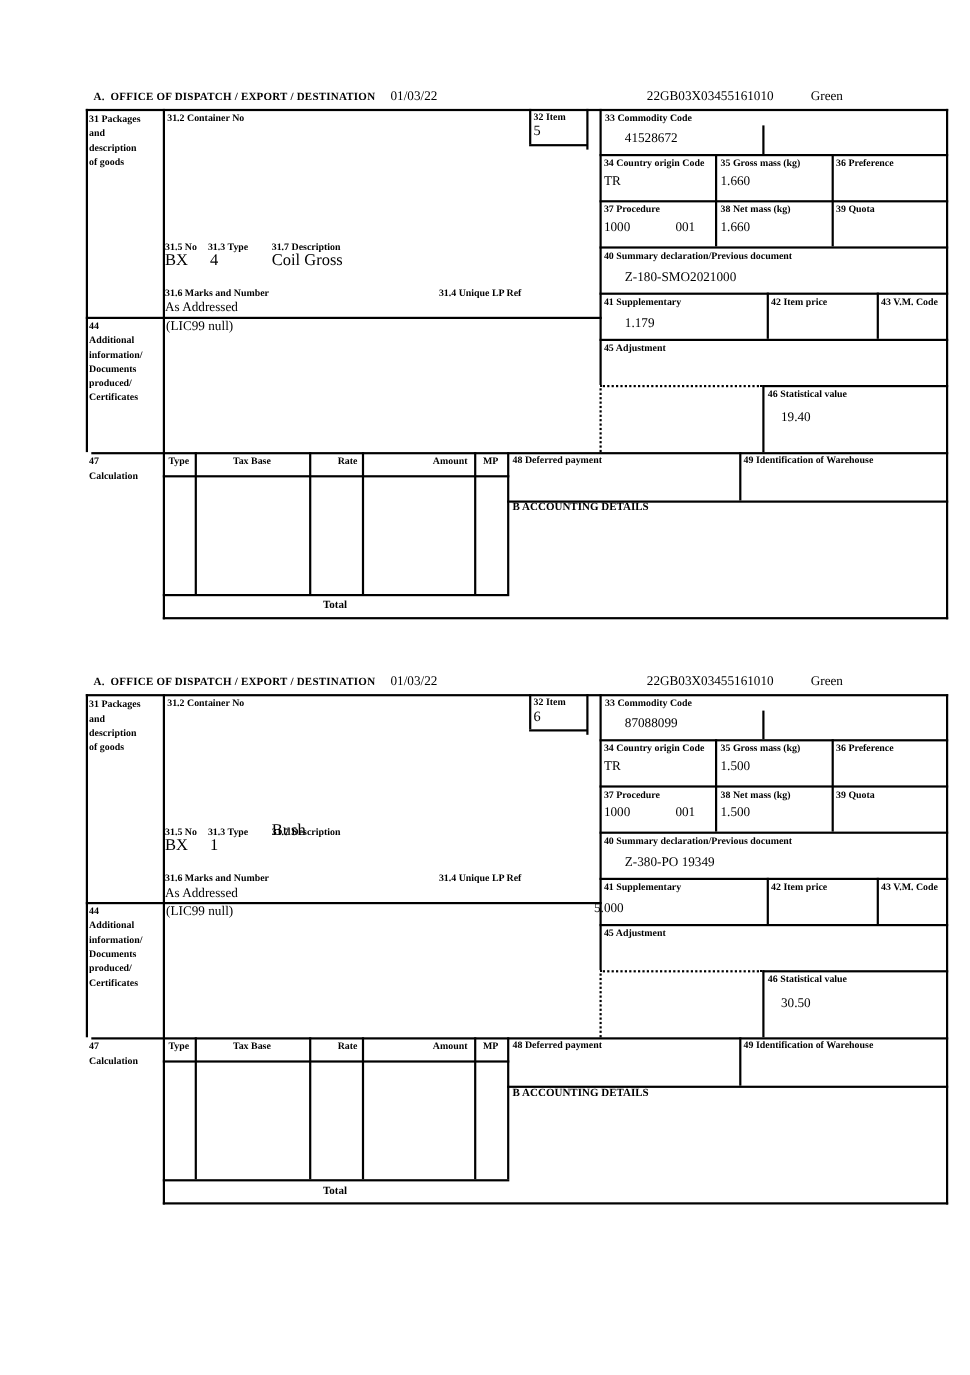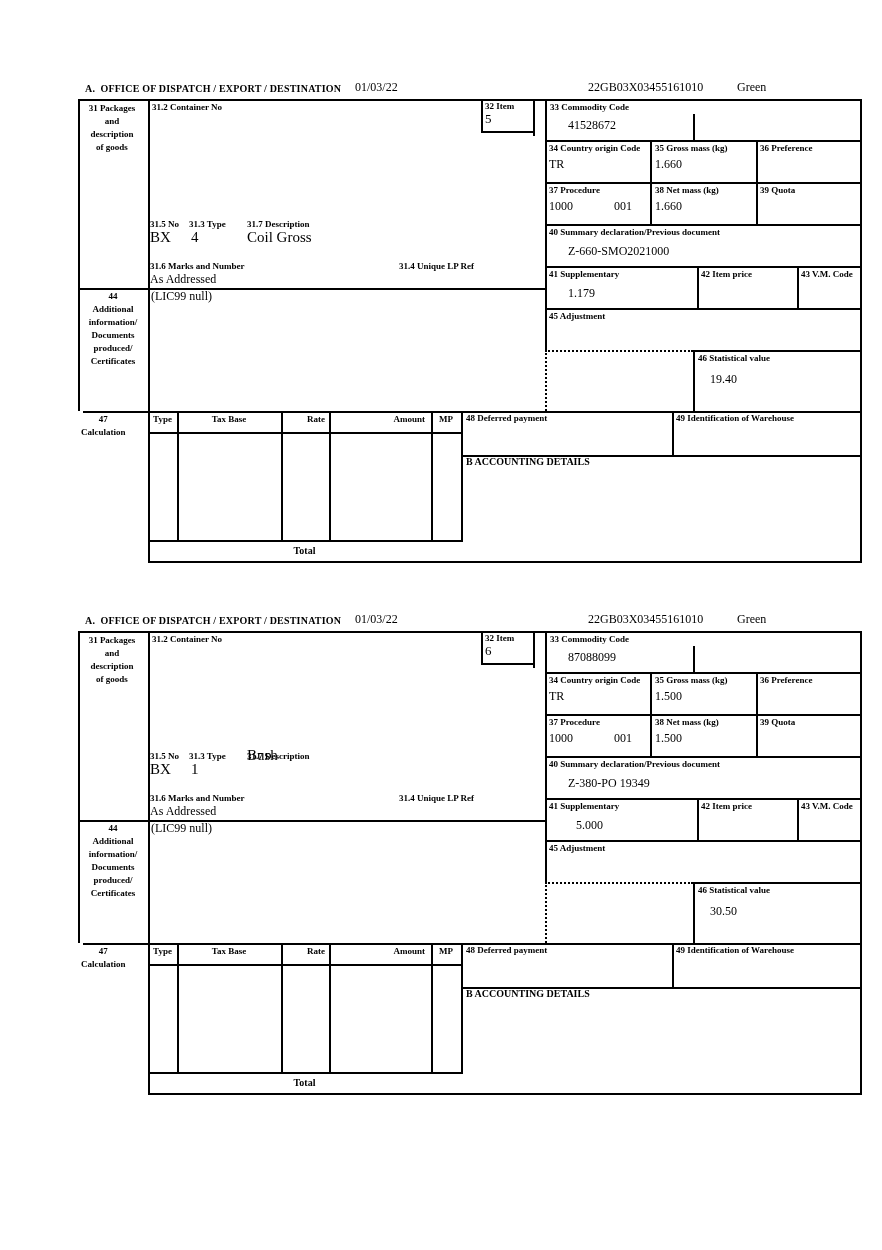--- a/index.html
+++ b/index.html
@@ -1,20 +1,20 @@
 <!DOCTYPE html>
 <html><head>
 <meta charset="utf-8">
 <style>
   html,body{margin:0;padding:0;background:#fff;}
   #page{position:relative;width:882px;height:1250px;background:#ffffff;overflow:hidden;
         font-family:"Liberation Serif","DejaVu Serif",serif;color:#000;}
   .blk{position:absolute;left:0;width:882px;height:486px;}
   .t{position:absolute;white-space:pre;color:#000;}
-  .lbl{font-size:9px;font-weight:bold;line-height:10px;text-align:center;}
+  .lbl{font-size:9px;font-weight:bold;line-height:10px;}
   .ml{white-space:pre-line;line-height:13px;}
   .hdr{font-size:10px;font-weight:bold;letter-spacing:.2px;}
   .val{font-size:12px;}
   .vlg{font-size:15px;}
   .vsm{font-size:13px;}
   .tb{font-size:10px;font-weight:bold;}
   .hl,.vl{position:absolute;background:#000;}
   .hl{height:2px;}
   .vl{width:2px;}
   .hl.dot{background:none;height:0;border-top:2px dotted #000;}
@@ -61,21 +61,21 @@
     <span class="t lbl" style="left:247px;top:139px">31.7 Description</span>
     <span class="t vlg" style="left:150px;top:149px">BX</span>
     <span class="t vlg" style="left:191px;top:149px">4</span>
     <span class="t vlg" style="left:247px;top:149px">Coil Gross</span>
 
     <span class="t lbl" style="left:150px;top:181px">31.6 Marks and Number</span>
     <span class="t lbl" style="left:399px;top:181px">31.4 Unique LP Ref</span>
     <span class="t val" style="left:150px;top:192px">As Addressed</span>
 
     <span class="t lbl" style="left:549px;top:147px">40 Summary declaration/Previous document</span>
-    <span class="t val" style="left:568px;top:164px">Z-660-SMO2021000</span>
+    <span class="t val" style="left:568px;top:164px">Z-180-SMO2021000</span>
 
     <span class="t lbl" style="left:549px;top:189px">41 Supplementary</span>
     <span class="t lbl" style="left:701px;top:189px">42 Item price</span>
     <span class="t lbl" style="left:801px;top:189px">43 V.M. Code</span>
     <span class="t val" style="left:568px;top:206px">1.179</span>
 
     <span class="t lbl ml" style="left:81px;top:210px;width:64px">44
 Additional
 information/
 Documents
@@ -174,21 +174,21 @@
     <span class="t lbl" style="left:150px;top:181px">31.6 Marks and Number</span>
     <span class="t lbl" style="left:399px;top:181px">31.4 Unique LP Ref</span>
     <span class="t val" style="left:150px;top:192px">As Addressed</span>
 
     <span class="t lbl" style="left:549px;top:147px">40 Summary declaration/Previous document</span>
     <span class="t val" style="left:568px;top:164px">Z-380-PO 19349</span>
 
     <span class="t lbl" style="left:549px;top:189px">41 Supplementary</span>
     <span class="t lbl" style="left:701px;top:189px">42 Item price</span>
     <span class="t lbl" style="left:801px;top:189px">43 V.M. Code</span>
-    <span class="t val" style="left:576px;top:206px">5.000</span>
+    <span class="t val" style="left:540px;top:206px">5.000</span>
 
     <span class="t lbl ml" style="left:81px;top:210px;width:64px">44
 Additional
 information/
 Documents
 produced/
 Certificates</span>
     <span class="t val" style="left:151px;top:209px">(LIC99 null)</span>
     <span class="t lbl" style="left:549px;top:231px">45 Adjustment</span>
     <span class="t lbl" style="left:698px;top:273px">46 Statistical value</span>

